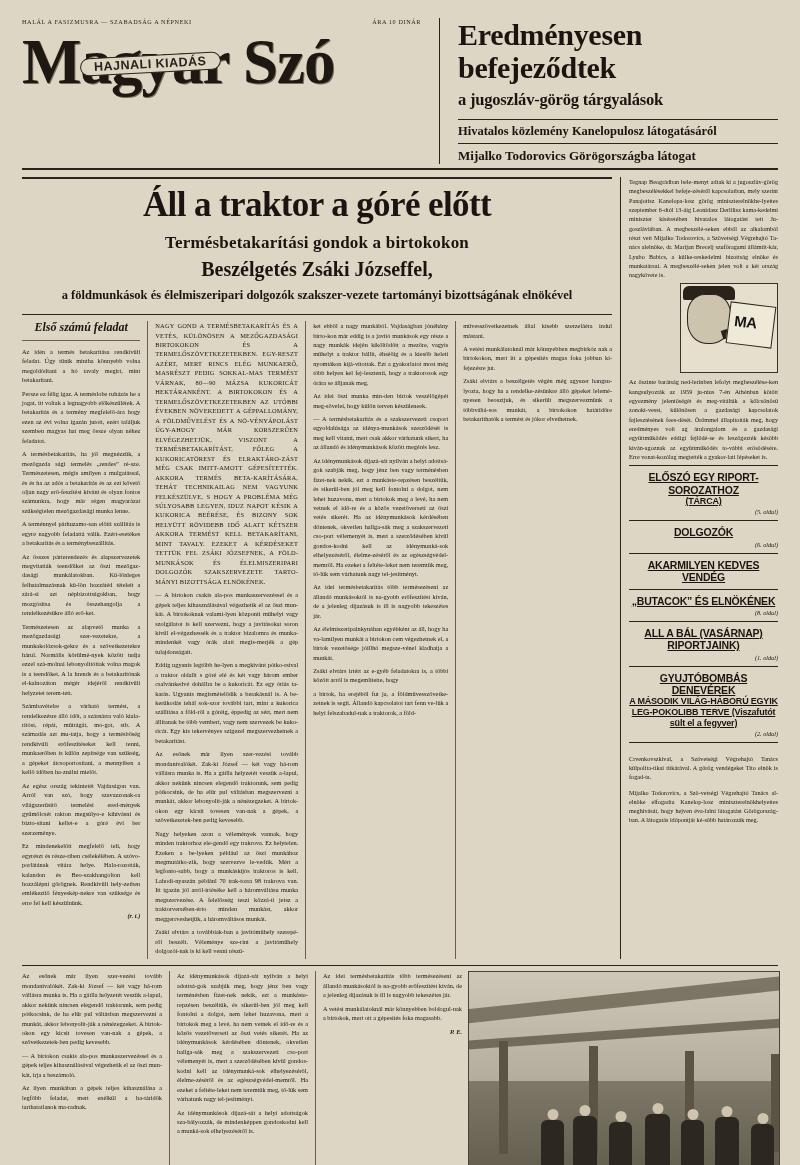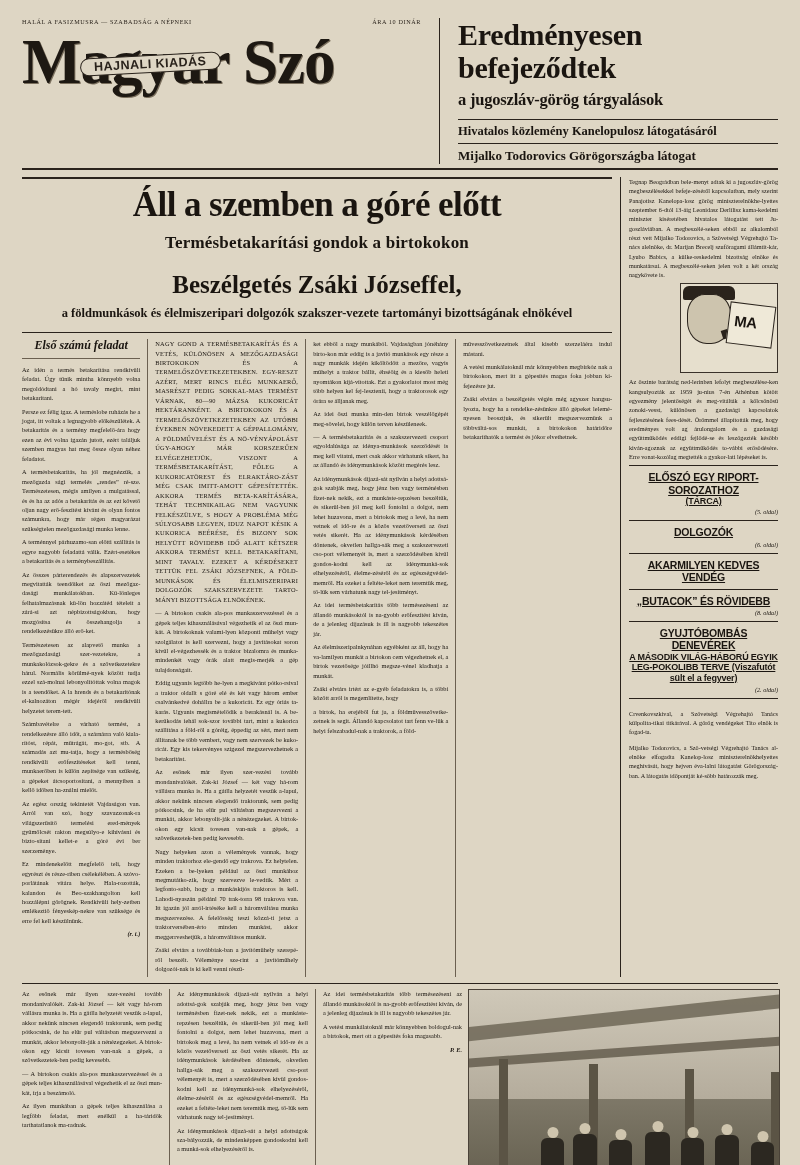--- a/index.html
+++ b/index.html
@@ -131,23 +131,23 @@
     margin:0;
     line-height:1;
   }
   .lead-sub1{
     font-size:17px;
     font-weight:bold;
     margin-top:11px;
     letter-spacing:.2px;
   }
   .lead-sub2{
-    font-size:25px;
-    font-weight:bold;
-    margin-top:18px;
+    font-size:20px;
+    font-weight:bold;
+    margin-top:5px;
   }
   .lead-sub3{
     font-size:12.5px;
     font-weight:bold;
     margin-top:6px;
     line-height:1.35;
   }
 
   
   .cols{
@@ -310,21 +310,21 @@
       <div class="head2">a jugoszláv-görög tárgyalások</div>
       <div class="head3">Hivatalos közlemény Kanelopulosz látogatásáról</div>
       <div class="head4">Mijalko Todorovics Görögországba látogat</div>
     </div>
   </div>
 
   <div class="main">
 
     <div class="left-block">
       <div class="lead-head">
-        <h2 class="lead-title">Áll a szemben a góré előtt</h2>
+        <h2 class="lead-title">Áll a traktor a góré előtt</h2>
         <div class="lead-sub1">Termésbetakarítási gondok a birtokokon</div>
         <div class="lead-sub2">Beszélgetés Zsáki Józseffel,</div>
         <div class="lead-sub3">a földmunkások és élelmiszeripari dolgozók szakszer-vezete tartományi bizottságának elnökével</div>
       </div>
 
       <div class="cols">
         <div class="col c1">
           <div class="kicker">Első számú feladat</div>
           <p>Az idén a termés betakarítása rendkívüli feladat. Úgy tűnik mintha könnyebb volna megoldódtani a hó tavaly megírt, mint betakarítani.</p>
           <p>Persze ez félig igaz. A terméslobe ruházás he a jogat, itt voltak a legnagyobb előkészülétek. A betakarítás és a termény megfelelő-ára hogy ezen az évi volna igazán jutott, ezért találjuk szemben magyas hat meg össze olyan néhez feladatot.</p>
@@ -386,22 +386,26 @@
         <div class="pg">(5. oldal)</div>
       </div>
       <div class="rail-item">
         <div class="t">DOLGOZÓK</div>
         <div class="pg">(6. oldal)</div>
       </div>
       <div class="rail-item">
         <div class="t">AKARMILYEN KEDVES VENDÉG</div>
       </div>
       <div class="rail-item">
-        <div class="t">„BUTACOK” ÉS RÖVIDEBB</div>
+        <div class="t">„BUTACOK” ÉS ELNÖKÉNEK</div>
         <div class="pg">(8. oldal)</div>
+      </div>
+      <div class="rail-item">
+        <div class="t">ALL A BÁL (VASÁRNAP) RIPORTJAINK)</div>
+        <div class="pg">(1. oldal)</div>
       </div>
       <div class="rail-item">
         <div class="t">GYUJTÓBOMBÁS DENEVÉREK</div>
         <div class="t sm">A MÁSODIK VILÁG-HÁBORÚ EGYIK LEG-POKOLIBB TERVE (Viszafutót sült el a fegyver)</div>
         <div class="pg">(2. oldal)</div>
       </div>
 
       <div class="rail-bottom">
         <p>Crvenkovszkival, a Szövetségi Végrehajtó Tanács külpolita-tikai titkárával. A görög vendégeket Tito elnök is fogad-ta.</p>
         <p>Mijalko Todorovics, a Szö-vetségi Végrehajtó Tanács al-elnöke elfogadta Kanelop-losz miniszterelnökhelyettes meghívását, hogy hejven éva-lalni látogatást Görögország-ban. A látogatás időpontját ké-sőbb határozzák meg.</p>

